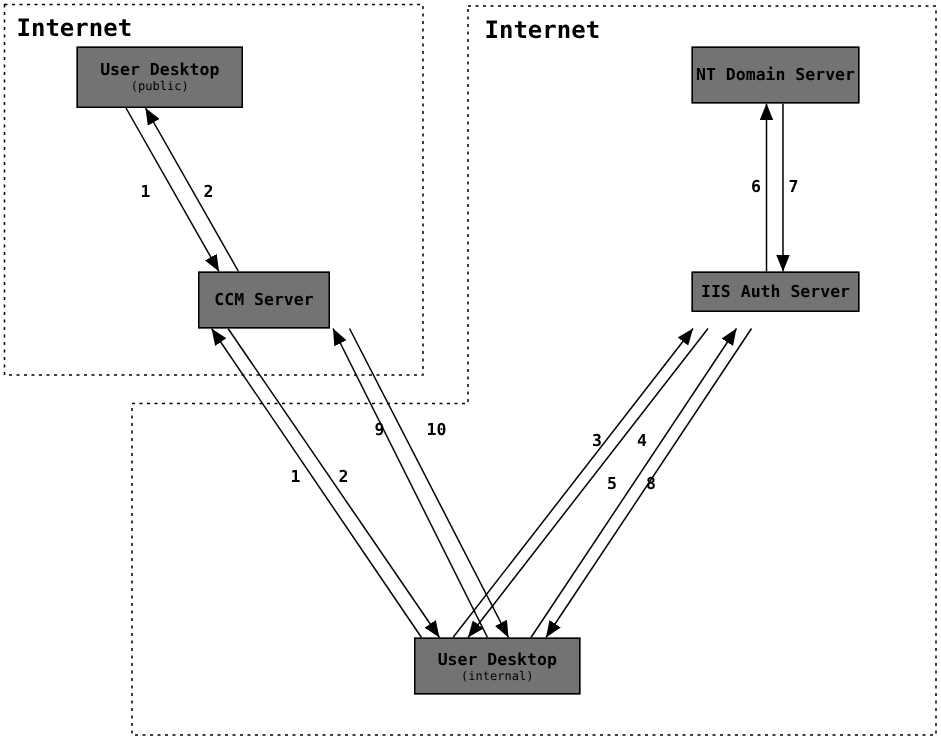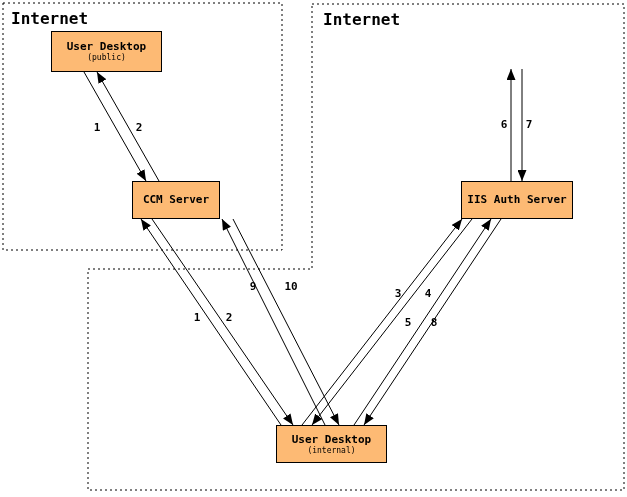--- a/index.html
+++ b/index.html
@@ -24,21 +24,21 @@
     position: absolute;
     font-family: "DejaVu Sans Mono", monospace;
     font-size: 16px;
     font-weight: bold;
     color: #000;
     line-height: 11px;
     white-space: nowrap;
   }
   .node {
     position: absolute;
-    background: #fdba74;
+    background: #737373;
     border: 1px solid #000000;
     box-sizing: border-box;
     display: flex;
     flex-direction: column;
     align-items: center;
     justify-content: center;
     text-align: center;
     color: #000;
   }
   .node-label {
@@ -117,22 +117,25 @@
 
   <div class="node" style="left: 51px; top: 31px; width: 111px; height: 41px;">
     <div class="node-label">User Desktop</div>
     <div class="node-sublabel">(public)</div>
   </div>
 
   <div class="node" style="left: 132px; top: 181px; width: 88px; height: 38px;">
     <div class="node-label">CCM Server</div>
   </div>
 
+  <div class="node" style="left: 461px; top: 31px; width: 112px; height: 38px;">
+    <div class="node-label">NT Domain Server</div>
+  </div>
 
-  <div class="node" style="left: 461px; top: 181px; width: 112px; height: 38px;">
+  <div class="node" style="left: 461px; top: 181px; width: 112px; height: 27px;">
     <div class="node-label">IIS Auth Server</div>
   </div>
 
   <div class="node" style="left: 276px; top: 425px; width: 111px; height: 38px;">
     <div class="node-label">User Desktop</div>
     <div class="node-sublabel">(internal)</div>
   </div>
 </div>
 
 </body></html>

